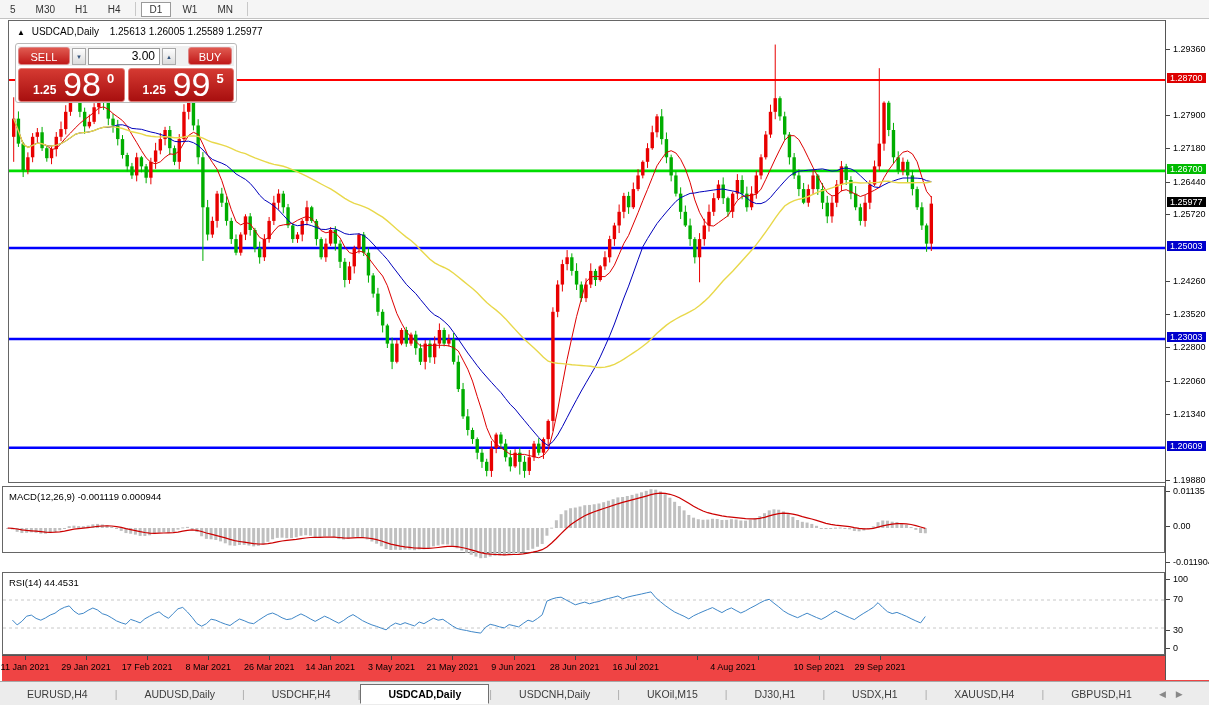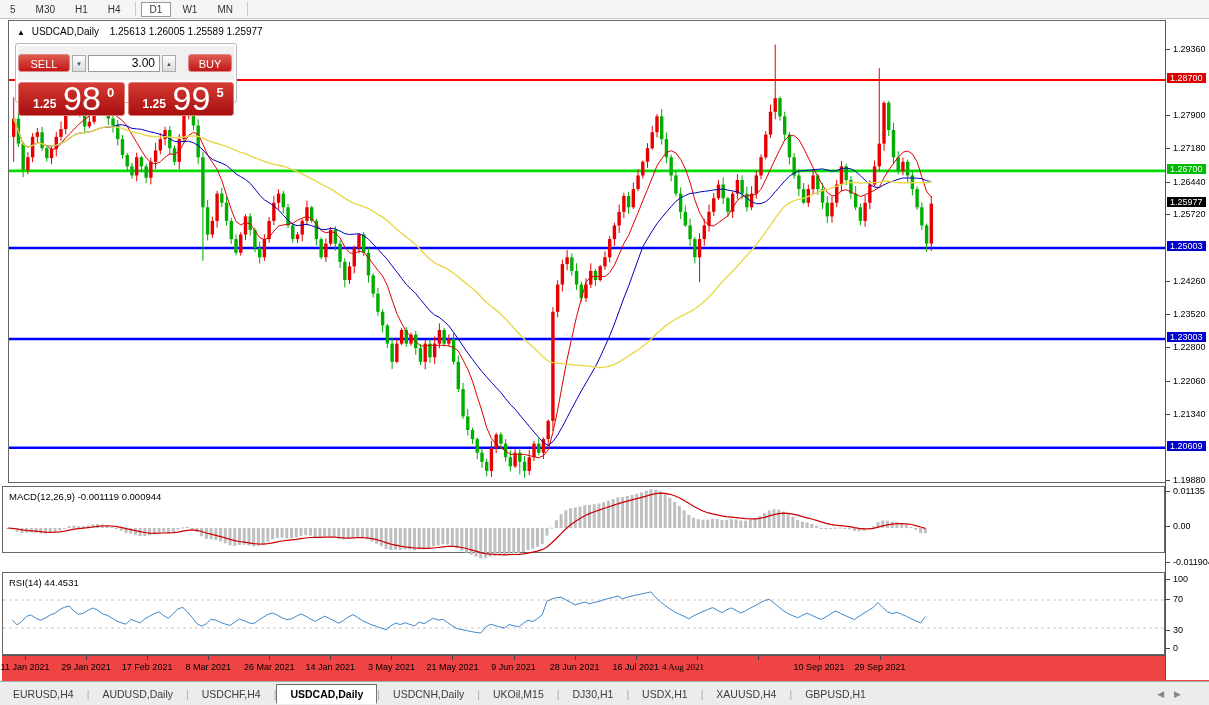--- a/index.html
+++ b/index.html
@@ -24,28 +24,28 @@
     border-left:1px solid #555; background:#fff; font-size:9px; color:#000; }
   .ptick { position:absolute; left:7px; white-space:nowrap; }
   .ptick-dash { position:absolute; left:0; width:4px; height:1px; background:#444; }
   .pbadge { position:absolute; left:1px; padding:0 3px; color:#fff; font-size:9px; white-space:nowrap; }
   .date-axis { position:absolute; left:2px; top:636px; width:1207px; height:26px;
     border-top:1px solid #555; background:#ef4444; font-size:9px; color:#000; }
   .dlabel { position:absolute; top:6px; transform:translateX(-50%); white-space:nowrap; }
   .dtick { position:absolute; top:0; width:1px; height:4px; background:#444; }
   .tabbar { position:absolute; left:0; top:681px; width:1209px; height:24px; background:#ececec;
     border-top:1px solid #a8a8a8; display:flex; align-items:center; font-size:10.5px; color:#3c3c3c; }
-  .tab { padding:3px 13px; cursor:default; white-space:nowrap; }
+  .tab { padding:3px 27px; cursor:default; white-space:nowrap; }
   .tab.active { background:#fff; border:1px solid #707070; border-bottom:1px solid #fff; font-weight:bold; color:#000; }
   .tab-div { color:#aaa; }
   .tab-arrows { margin-left:auto; margin-right:18px; color:#888; font-size:9px; letter-spacing:10px; }
   
   .trade-widget { position:absolute; left:6px; top:22px; width:222px; height:60px; z-index:6;
     background:#fff; border:1px solid #b9b9b9; border-radius:3px; padding:2px; }
-  .tw-row1 { display:flex; align-items:center; height:34px; background:#f0f0f0; gap:2px; }
+  .tw-row1 { display:flex; align-items:center; height:20px; background:#f0f0f0; gap:2px; }
   .tw-btn { color:#fff; font-size:11px; text-align:center; line-height:18px; width:52px; height:18px;
     background:linear-gradient(#e05a50,#c01818); border:1px solid #d88; border-radius:3px; cursor:pointer; }
   .tw-spin { width:14px; height:17px; background:linear-gradient(#fdfdfd,#dcdcdc); border:1px solid #aaa;
     color:#35557d; font-size:6px; text-align:center; line-height:16px; cursor:pointer; }
   .tw-vol { width:72px; height:17px; border:1px solid #9a9a9a; font-size:12px; text-align:right;
     padding-right:4px; font-family:"Liberation Sans",sans-serif; }
   .tw-row2 { display:flex; gap:3px; margin-top:2px; }
   .tw-price { flex:1; height:34px; color:#fff; border-radius:3px; border:1px solid #e07b76;
     background:linear-gradient(#d53a32,#a80f0f); position:relative; cursor:pointer; }
   .tw-small { position:absolute; left:14px; bottom:4px; font-size:12px; font-weight:bold; }
@@ -731,21 +731,21 @@
       <div class="dlabel" style="left: 389.42px;">3 May 2021</div>
       <div class="dtick" style="left: 450.49px;"></div>
       <div class="dlabel" style="left: 450.49px;">21 May 2021</div>
       <div class="dtick" style="left: 511.56px;"></div>
       <div class="dlabel" style="left: 511.56px;">9 Jun 2021</div>
       <div class="dtick" style="left: 572.63px;"></div>
       <div class="dlabel" style="left: 572.63px;">28 Jun 2021</div>
       <div class="dtick" style="left: 633.7px;"></div>
       <div class="dlabel" style="left: 633.7px;">16 Jul 2021</div>
       <div class="dtick" style="left: 694.77px;"></div>
-      <div class="dlabel" style="left: 681px; font-family: Liberation Serif, serif;">4 Aug 2021</div>
+      <div class="dlabel" style="left: 731px;">4 Aug 2021</div>
       <div class="dtick" style="left: 755.84px;"></div>
       <div class="dlabel" style="left: 755.84px; margin-top: 40px;">23 Aug 2021</div>
       <div class="dtick" style="left: 816.91px;"></div>
       <div class="dlabel" style="left: 816.91px;">10 Sep 2021</div>
       <div class="dtick" style="left: 877.98px;"></div>
       <div class="dlabel" style="left: 877.98px;">29 Sep 2021</div>
     </div>
   <div class="price-axis" id="price-axis">
       <div class="ptick-dash" style="top: 29px;"></div>
       <div class="ptick" style="top: 24px;">1.29360</div>

